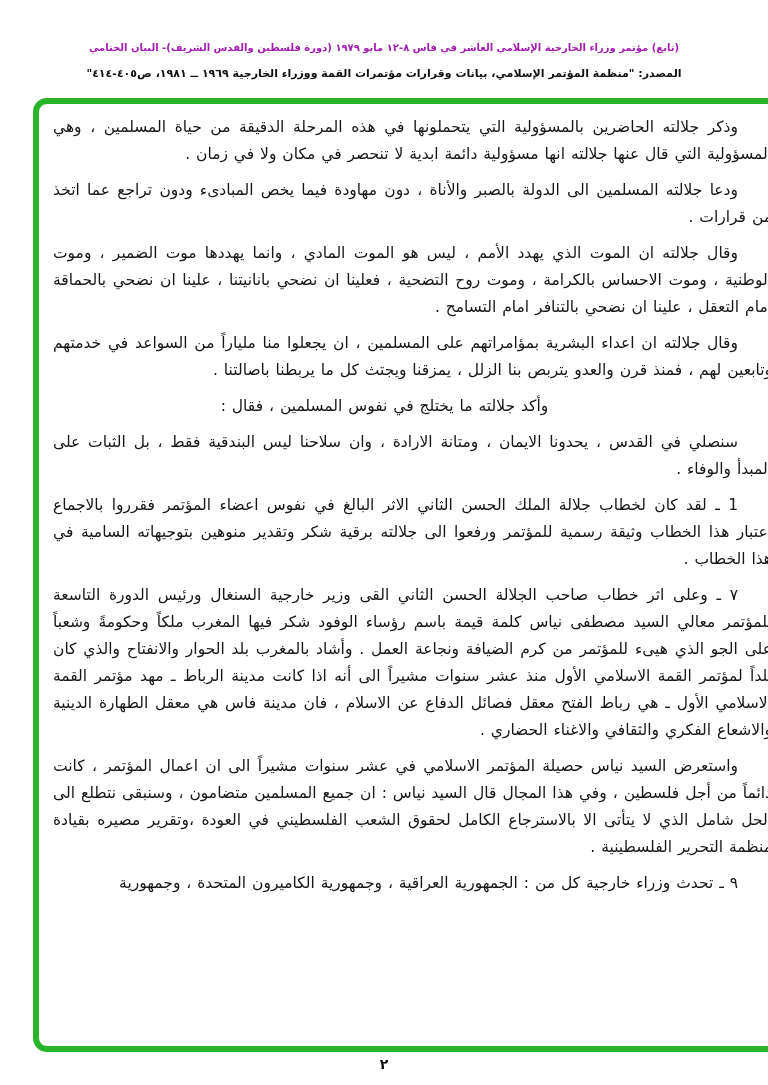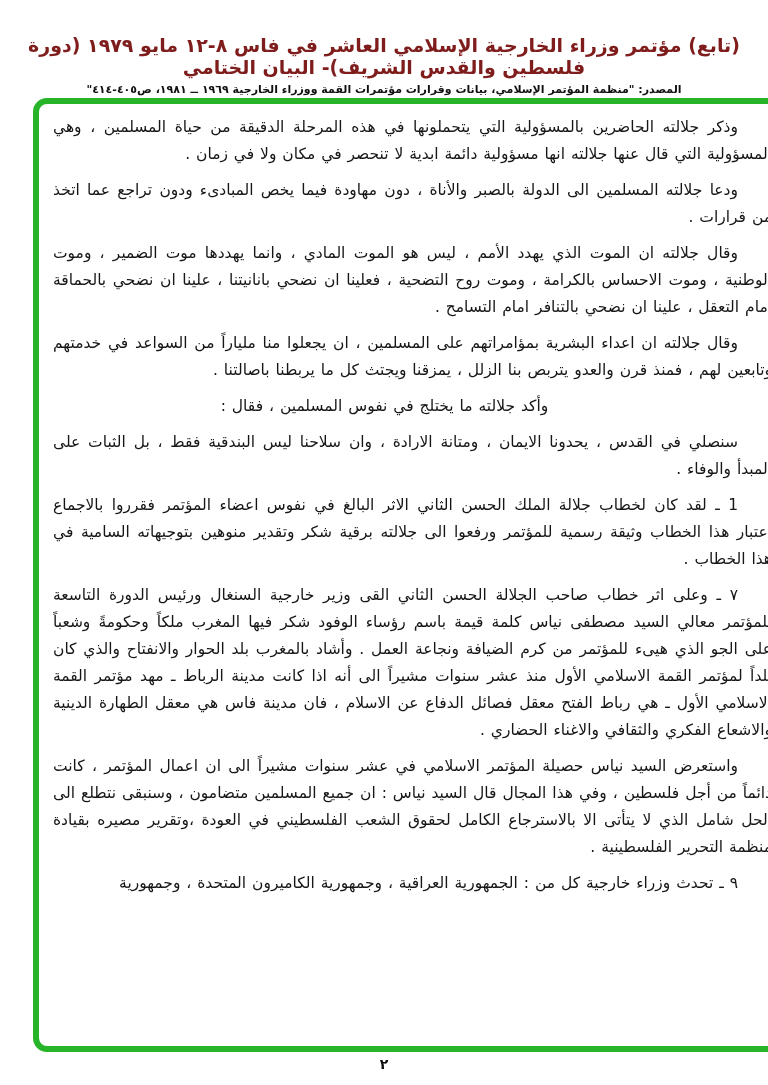--- a/index.html
+++ b/index.html
@@ -18,24 +18,24 @@
   }
   .page-header {
     position: absolute;
     top: 34px;
     right: 0;
     left: 0;
     text-align: center;
     direction: rtl;
   }
   .header-title {
-    font-size: 19px;
+    font-size: 10px;
     font-weight: bold;
-    color: #7f1d1d;
-    line-height: 22px;
+    color: #a21caf;
+    line-height: 28px;
     padding: 0 14px;
     letter-spacing: 0;
   }
   .header-source {
     font-size: 11px;
     font-weight: bold;
     color: #101010;
     line-height: 20px;
     margin-top: 2px;
   }

